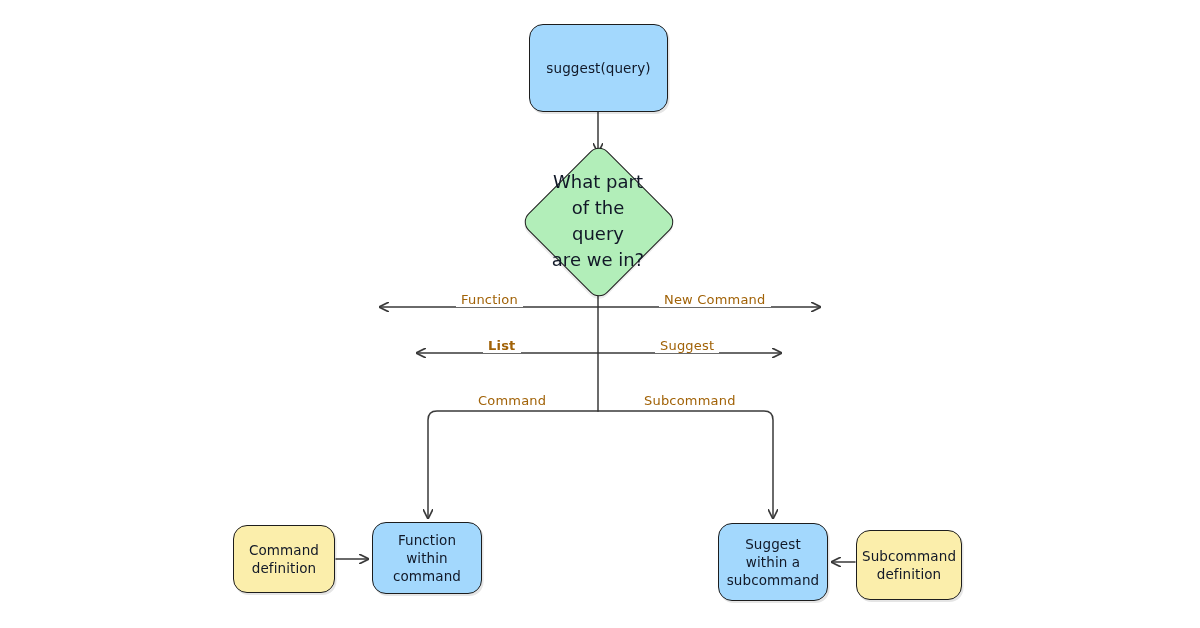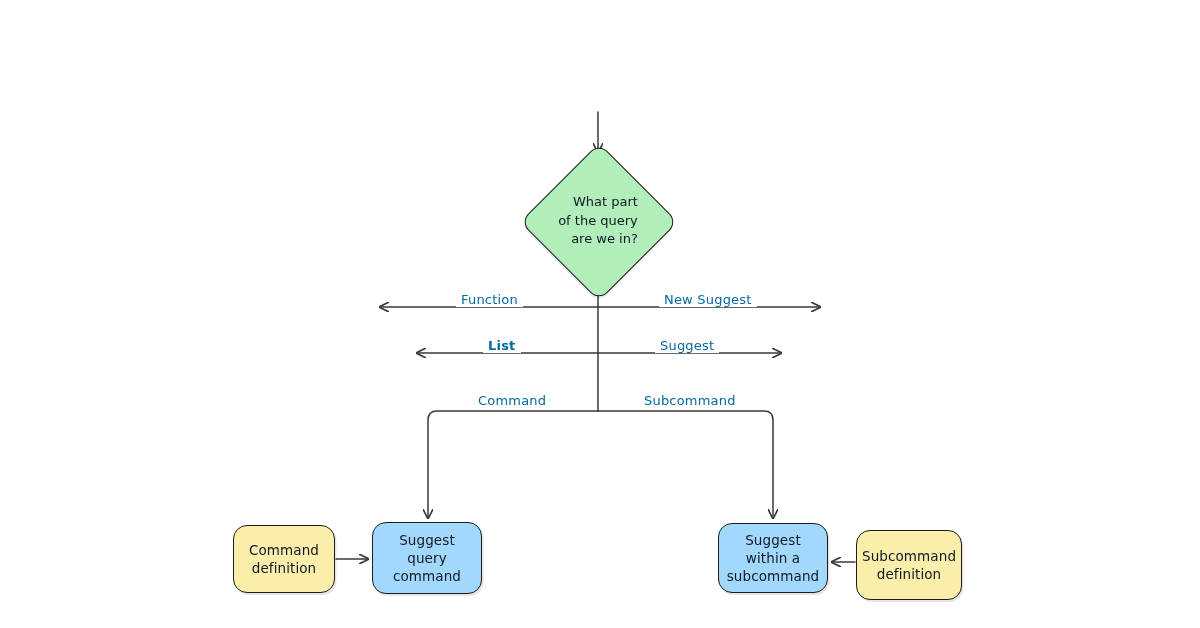--- a/index.html
+++ b/index.html
@@ -72,29 +72,29 @@
   }
   .diamond-label {
     position: absolute;
     left: 0;
     top: 0;
     width: 100%;
     height: 100%;
     display: flex;
     align-items: center;
     justify-content: center;
-    text-align: right;
-    font-size: 13px;
+    text-align: center;
+    font-size: 18px;
     line-height: 1.45;
     color: #111827;
     white-space: pre-line;
   }
   .edge-label {
     position: absolute;
-    color: #0369a1;
+    color: #a16207;
     font-family: "DejaVu Sans", sans-serif;
     font-size: 13px;
     letter-spacing: 0.2px;
     white-space: nowrap;
     background: #ffffff;
     padding: 0 5px;
   }
 </style>
 </head>
 <body>
@@ -124,45 +124,48 @@
 
       <path d="M 598 411 L 764 411 Q 773 411 773 420 L 773 518" marker-end="url(#arrow)"></path>
 
       <path d="M 336 559 L 368 559" marker-end="url(#arrow)"></path>
 
       <path d="M 855 562 L 832 562" marker-end="url(#arrow)"></path>
     </g>
   </svg>
 
   <div class="edge-label" style="left:456px; top:292px;">Function</div>
-  <div class="edge-label" style="left:659px; top:292px;">New Suggest</div>
+  <div class="edge-label" style="left:659px; top:292px;">New Command</div>
   <div class="edge-label" style="left:483px; top:338px;font-weight:bold;">List</div>
   <div class="edge-label" style="left:655px; top:338px;">Suggest</div>
   <div class="edge-label" style="left:473px; top:393px;">Command</div>
   <div class="edge-label" style="left:639px; top:393px;">Subcommand</div>
 
+  <div class="node rect fill-blue" style="left:529px; top:24px; width:139px; height:88px;">
+    <span>suggest(query)</span>
+  </div>
 
   <div class="diamond-wrap" style="left:543px; top:166px; width:110px; height:110px;">
     <div class="diamond-shape"></div>
     <div class="diamond-label">What part
 of the query
 are we in?</div>
   </div>
 
   <div class="node rect fill-yellow" style="left:233px; top:525px; width:102px; height:68px;">
     <span>Command
 definition</span>
   </div>
 
   <div class="node rect fill-blue" style="left:372px; top:522px; width:110px; height:72px;">
-    <span>Suggest query
+    <span>Function within
 command</span>
   </div>
 
-  <div class="node rect fill-blue" style="left:718px; top:523px; width:110px; height:70px;">
+  <div class="node rect fill-blue" style="left:718px; top:523px; width:110px; height:78px;">
     <span>Suggest within a
 subcommand</span>
   </div>
 
   <div class="node rect fill-yellow" style="left:856px; top:530px; width:106px; height:70px;">
     <span>Subcommand
 definition</span>
   </div>
 
 </div>

